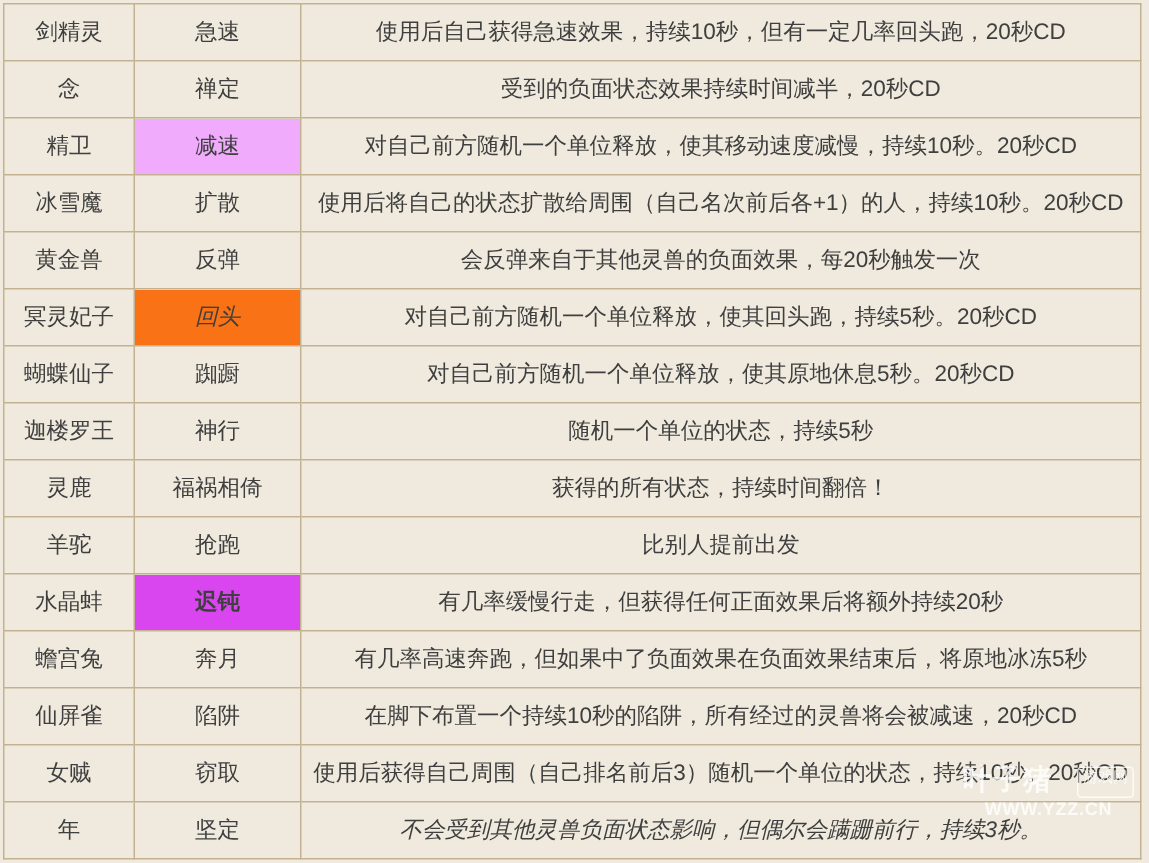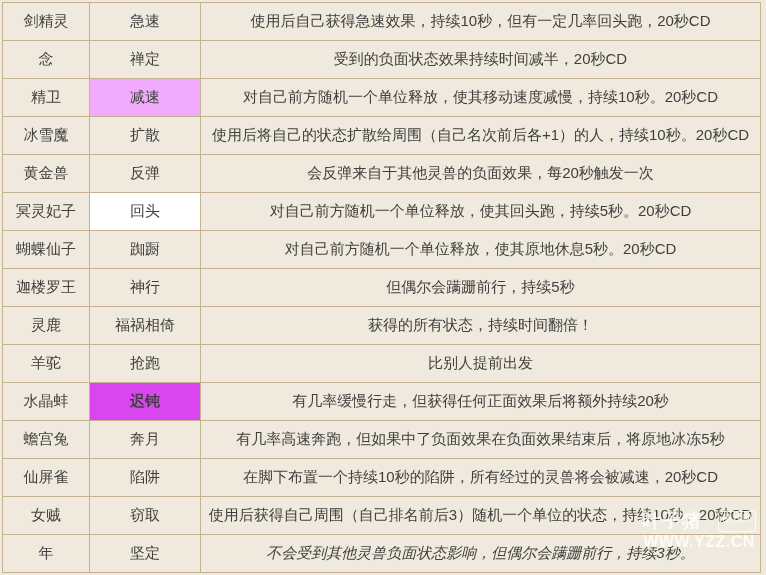--- a/index.html
+++ b/index.html
@@ -59,21 +59,21 @@
     font-weight: bold;
     letter-spacing: 1px;
   }
   .wm-badge {
     font-size: 10px;
     border: 1px solid rgba(255,255,255,0.8);
     border-radius: 3px;
     padding: 1px 3px;
   }
   .wm-url {
-    font-size: 16px;
+    font-size: 12px;
     font-weight: bold;
     letter-spacing: 0.5px;
     margin-top: 1px;
   }
 </style>
 </head>
 <body style="background: rgb(239, 234, 221); color: rgb(63, 63, 63);">
 
 <table class="skills">
   <tbody>
@@ -102,34 +102,34 @@
   </tr>
 
   <tr>
     <td class="c1" style="border-color: rgb(195, 177, 145); background: rgb(239, 234, 221);">黄金兽</td>
     <td class="c2" style="border-color: rgb(195, 177, 145); background: rgb(239, 234, 221);">反弹</td>
     <td class="c3" style="border-color: rgb(195, 177, 145); background: rgb(239, 234, 221);">会反弹来自于其他灵兽的负面效果，每20秒触发一次</td>
   </tr>
 
   <tr>
     <td class="c1" style="border-color: rgb(195, 177, 145); background: rgb(239, 234, 221); text-align: center;">冥灵妃子</td>
-    <td class="c2" style="border-color: rgb(195, 177, 145); background: #ffffff;">回头</td>
+    <td class="c2" style="border-color: rgb(195, 177, 145); background: #f97316; font-style: italic;">回头</td>
     <td class="c3" style="border-color: rgb(195, 177, 145); background: rgb(239, 234, 221);">对自己前方随机一个单位释放，使其回头跑，持续5秒。20秒CD</td>
   </tr>
 
   <tr>
     <td class="c1" style="border-color: rgb(195, 177, 145); background: rgb(239, 234, 221);">蝴蝶仙子</td>
     <td class="c2" style="border-color: rgb(195, 177, 145); background: rgb(239, 234, 221);">踟蹰</td>
     <td class="c3" style="border-color: rgb(195, 177, 145); background: rgb(239, 234, 221);">对自己前方随机一个单位释放，使其原地休息5秒。20秒CD</td>
   </tr>
 
   <tr>
     <td class="c1" style="border-color: rgb(195, 177, 145); background: rgb(239, 234, 221);">迦楼罗王</td>
     <td class="c2" style="border-color: rgb(195, 177, 145); background: rgb(239, 234, 221);">神行</td>
-    <td class="c3" style="border-color: rgb(195, 177, 145); background: rgb(239, 234, 221);">但偶尔会蹒跚前行，持续5秒</td>
+    <td class="c3" style="border-color: rgb(195, 177, 145); background: rgb(239, 234, 221);">随机一个单位的状态，持续5秒</td>
   </tr>
 
   <tr>
     <td class="c1" style="border-color: rgb(195, 177, 145); background: rgb(239, 234, 221);">灵鹿</td>
     <td class="c2" style="border-color: rgb(195, 177, 145); background: rgb(239, 234, 221);">福祸相倚</td>
     <td class="c3" style="border-color: rgb(195, 177, 145); background: rgb(239, 234, 221);">获得的所有状态，持续时间翻倍！</td>
   </tr>
 
   <tr>
     <td class="c1" style="border-color: rgb(195, 177, 145); background: rgb(239, 234, 221);">羊驼</td>

